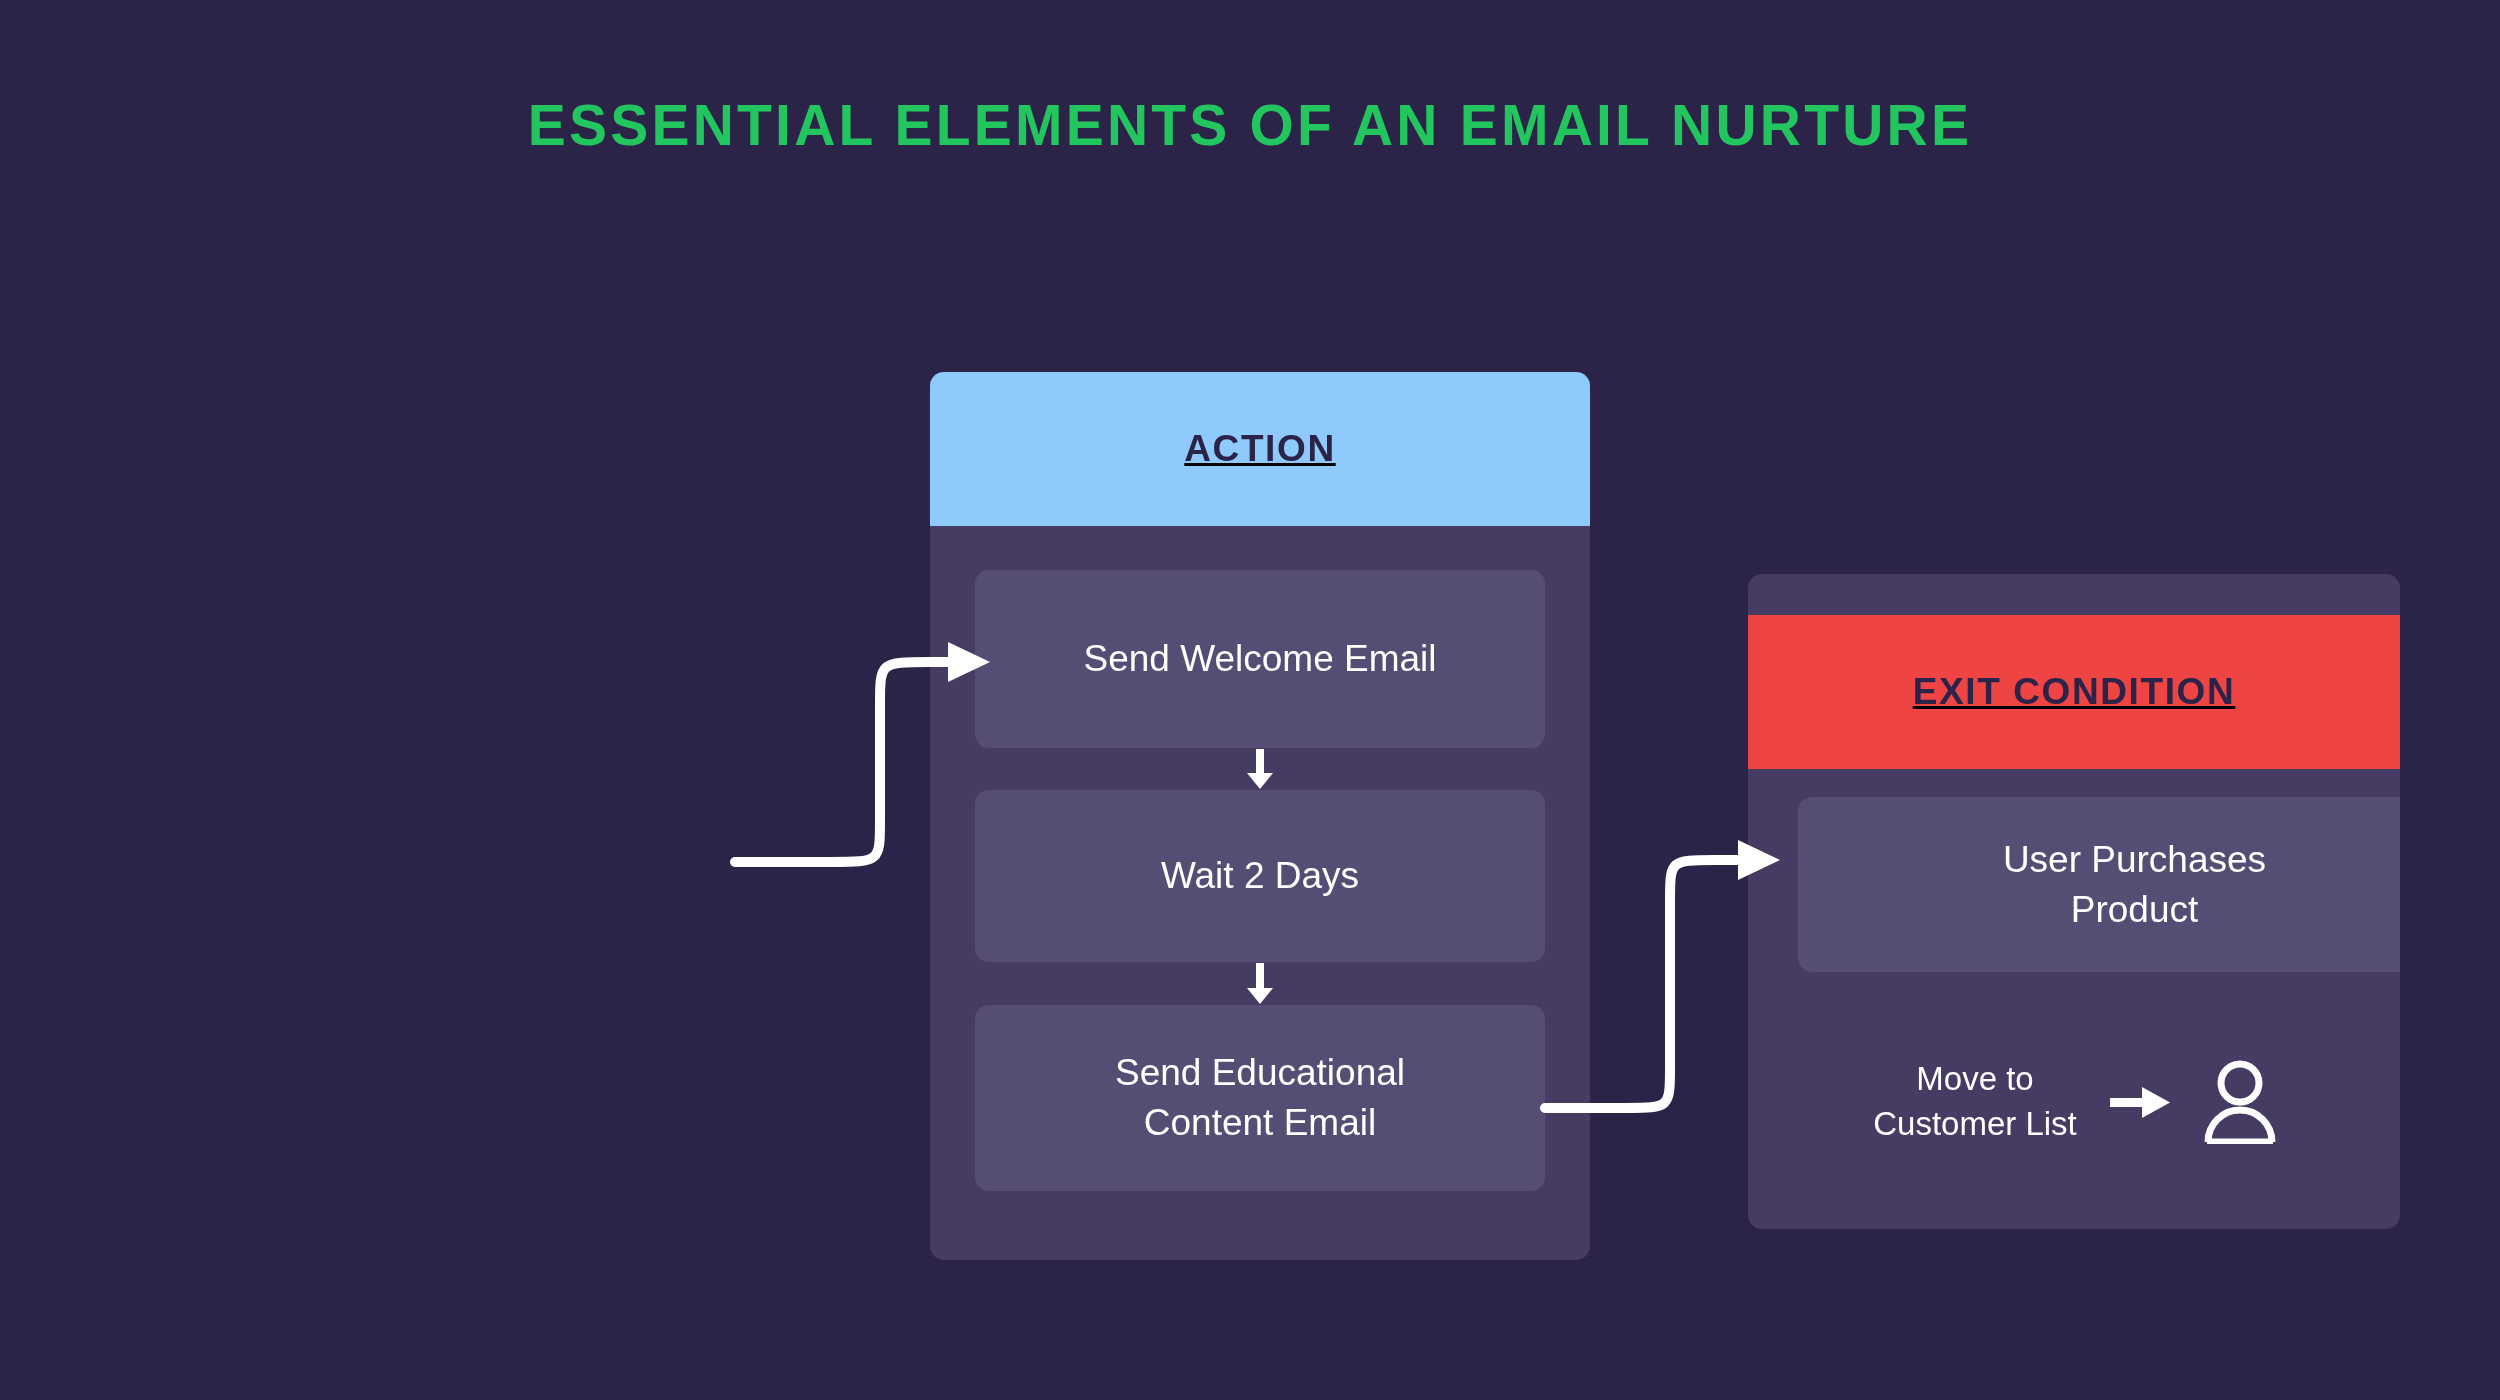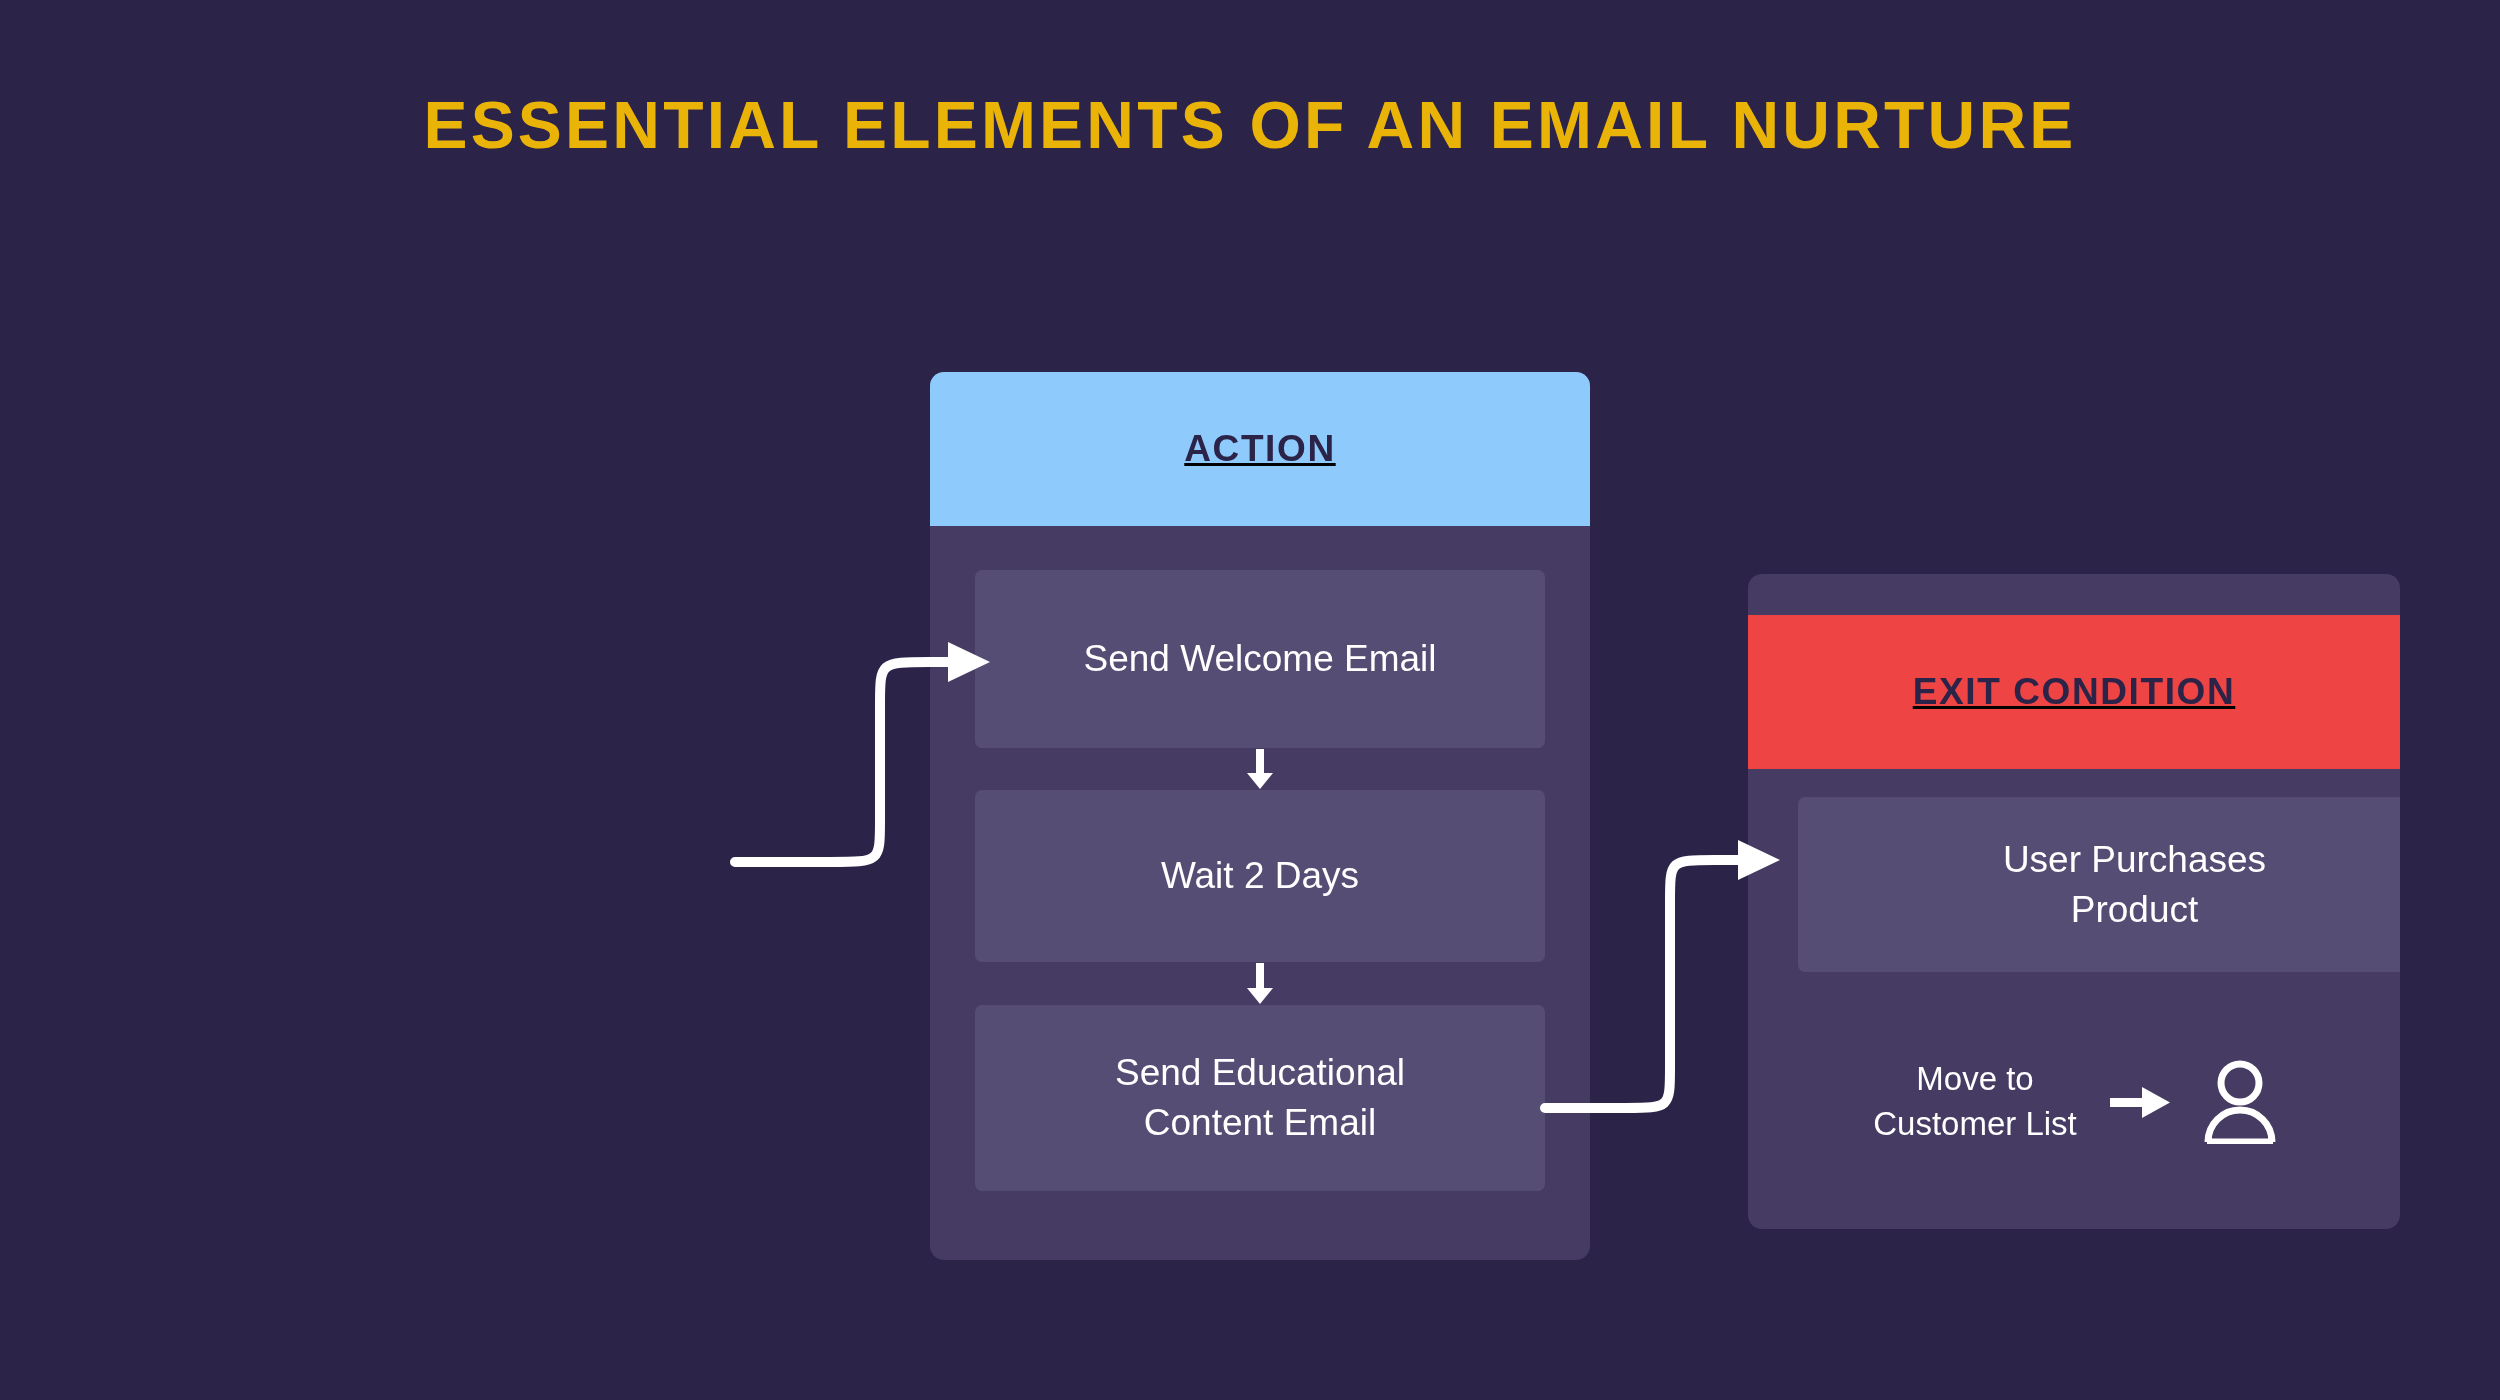--- a/index.html
+++ b/index.html
@@ -20,22 +20,22 @@
   
   #diagram-title {
     position: absolute;
     top: 0;
     left: 0;
     width: 2500px;
     height: 250px;
     display: flex;
     align-items: center;
     justify-content: center;
-    color: #eab308;
-    font-size: 66px;
+    color: #22c55e;
+    font-size: 57px;
     font-weight: bold;
     letter-spacing: 3.2px;
     text-transform: uppercase;
     white-space: nowrap;
     text-align: center;
   }
 
   
   #flow-canvas {
     position: absolute;
@@ -73,21 +73,21 @@
   .stage-body {
     flex: 1 1 auto;
     position: relative;
     padding: 0;
   }
 
   
   .item-card {
     position: absolute;
     background: #564d74;
-    border-radius: 7px;
+    border-radius: 14px;
     display: flex;
     align-items: center;
     justify-content: center;
     text-align: center;
     color: #ffffff;
     font-size: 37px;
     line-height: 1.34;
     padding: 6px 20px;
   }
 

